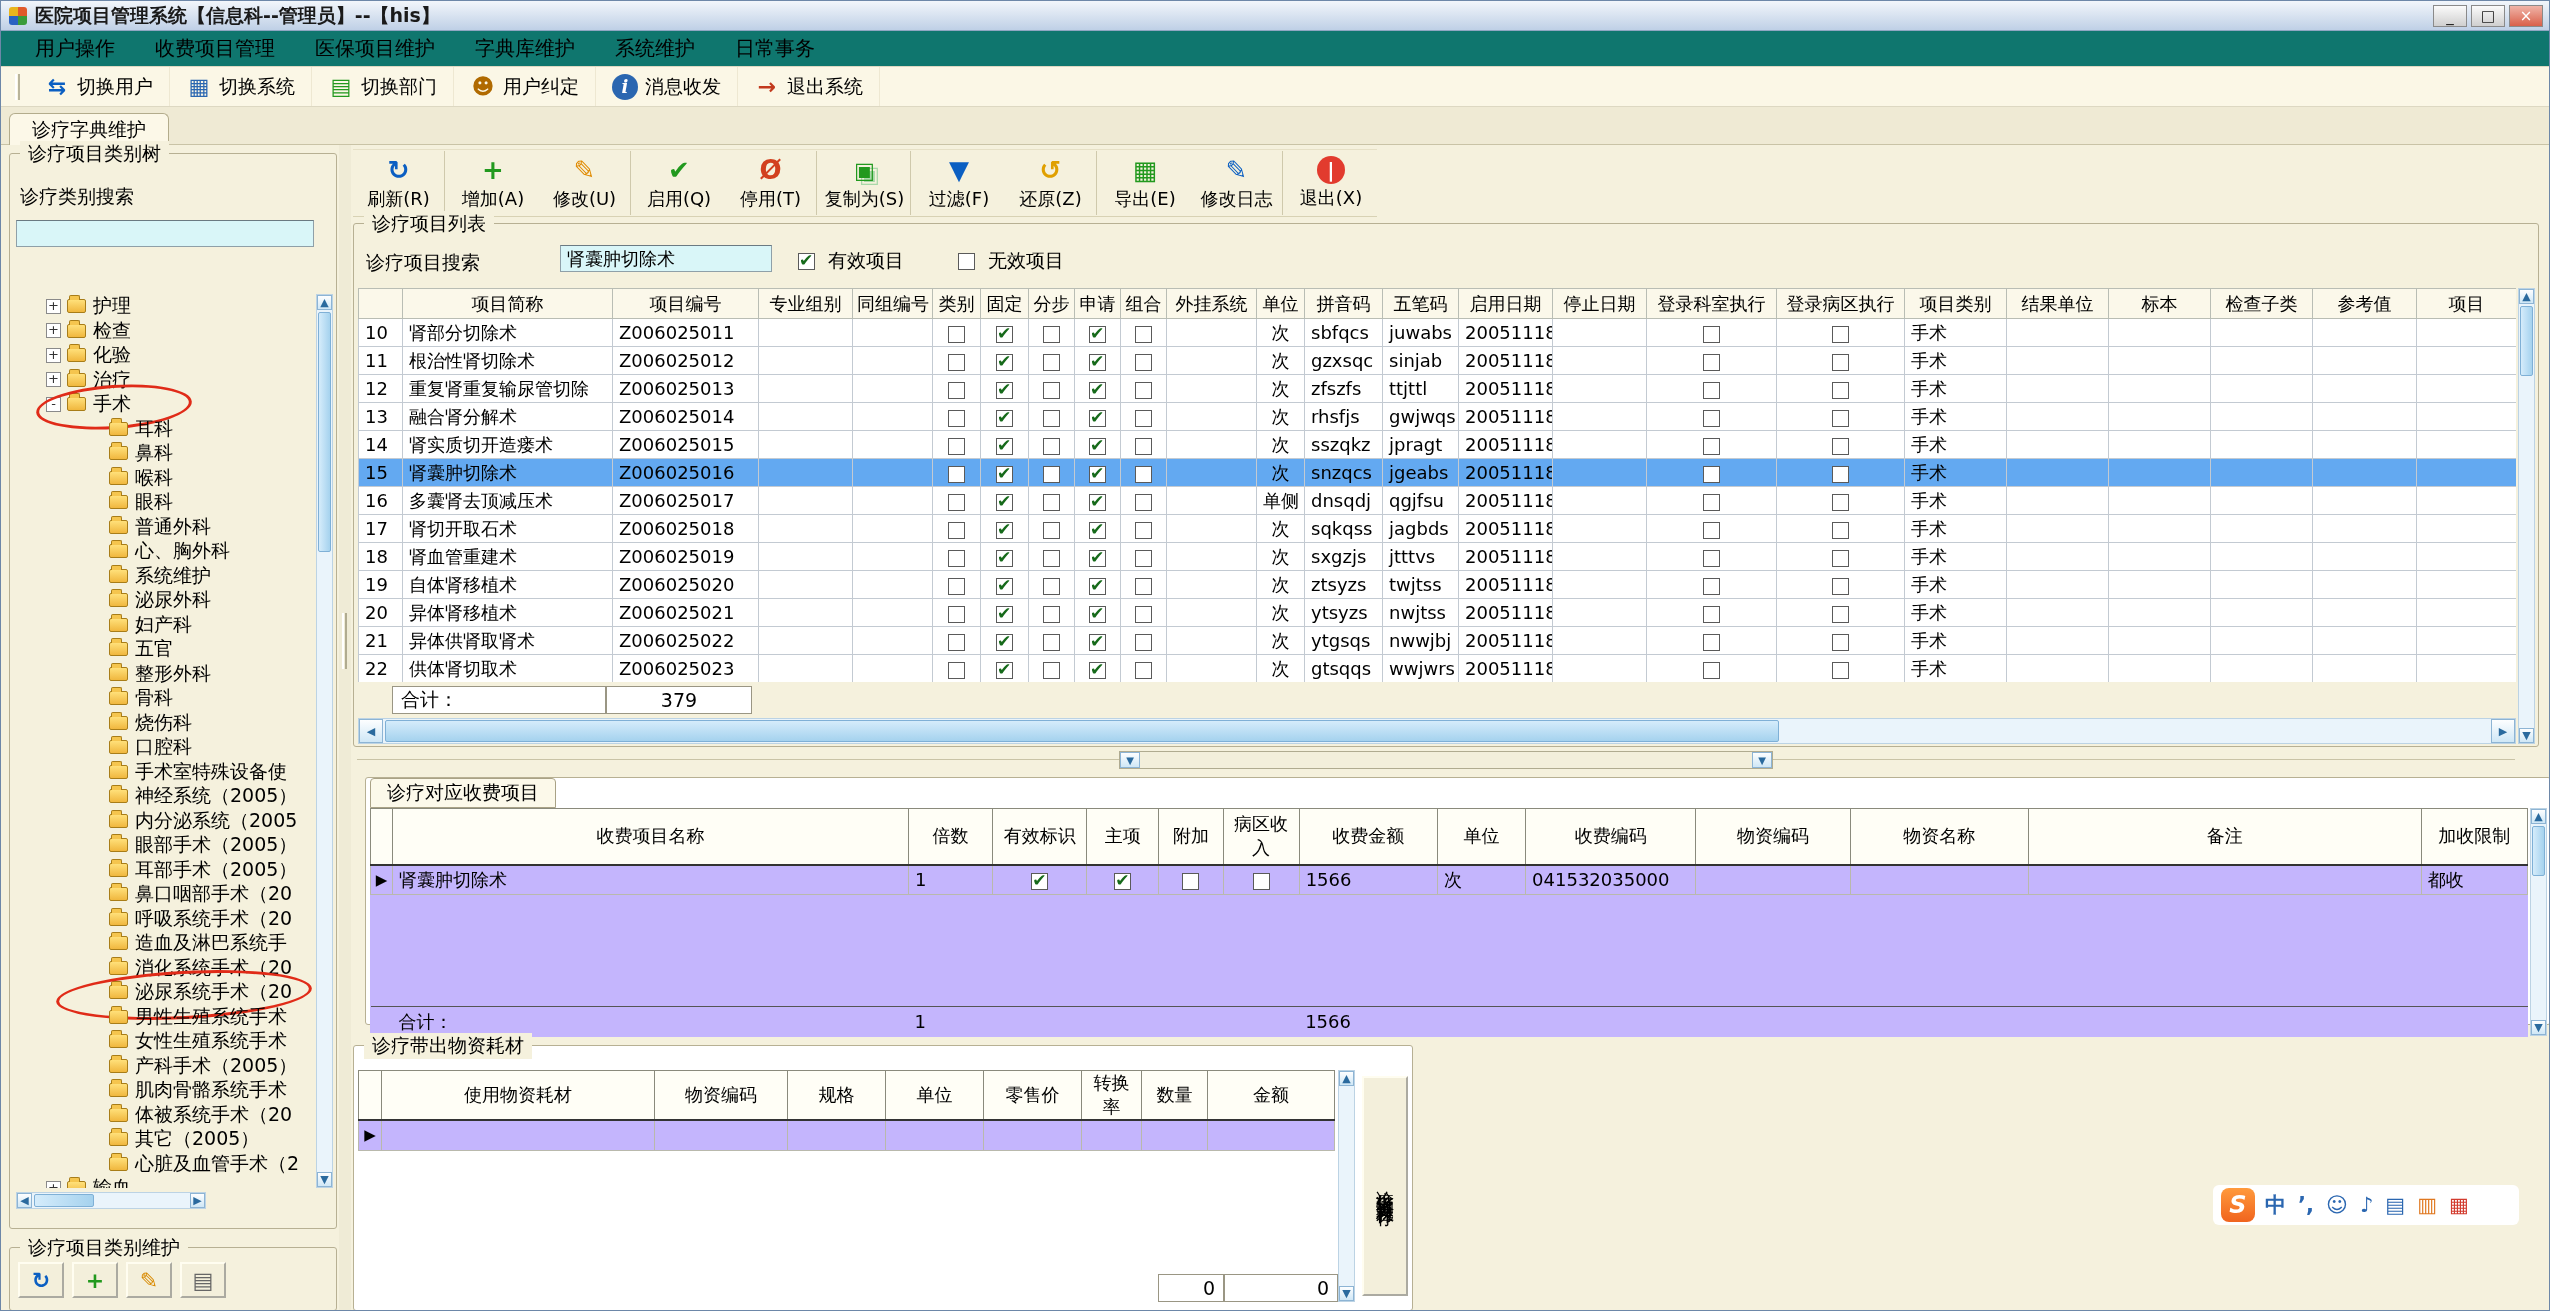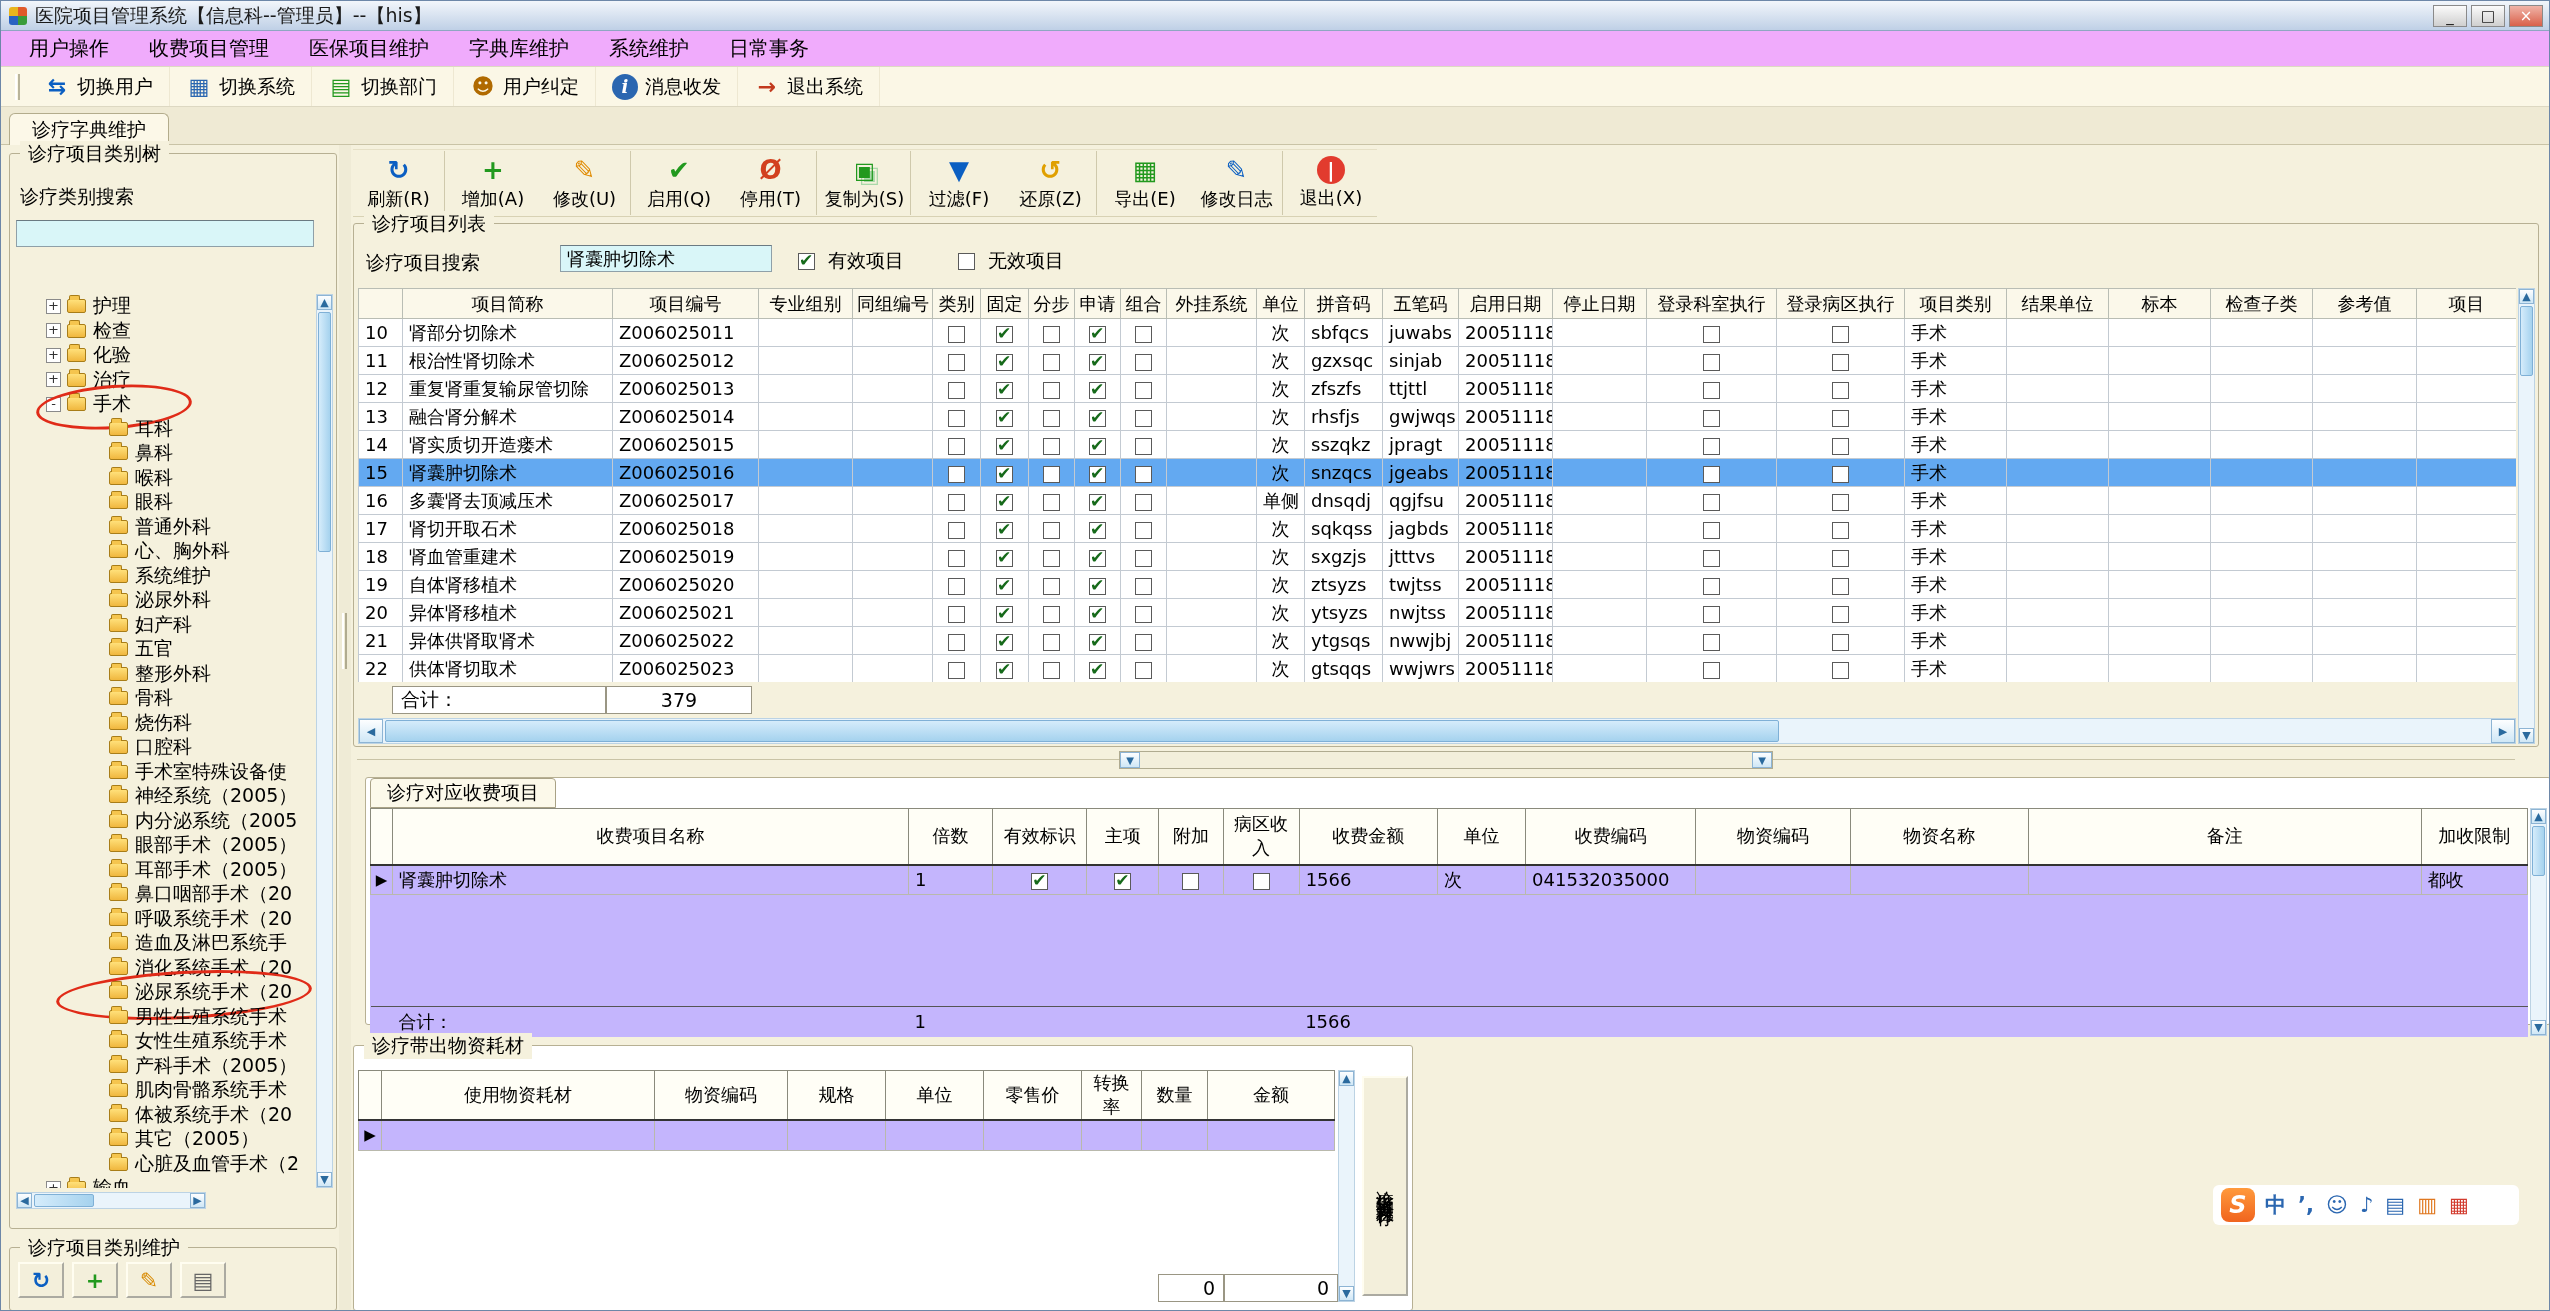--- a/index.html
+++ b/index.html
@@ -3,25 +3,25 @@
 <meta charset="utf-8">
 <style>
 *{box-sizing:border-box;margin:0;padding:0}
 html,body{background:#d8d4c8}
 body{font-family:"DejaVu Sans","Liberation Sans",sans-serif;color:#000}
 #screen{position:relative;width:2550px;height:1311px;background:#f5f1dd;overflow:hidden;border:1px solid #6d87a8}
 
 
 .titlebar{position:absolute;left:0;top:0;width:2550px;height:30px;background:linear-gradient(#f2f6fb,#bfd0e6);border-bottom:1px solid #8fa6c2;display:flex;align-items:center;padding:0 8px;gap:8px}
 .appicon{width:18px;height:18px;border-radius:3px;background:conic-gradient(#e05a2b 0 25%,#3a9c3a 0 50%,#2a62c2 0 75%,#e8b51e 0)}
-.wtitle{font-size:19px;font-weight:normal;color:#1a1a1a}
+.wtitle{font-size:19px;font-weight:bold;color:#1a1a1a}
 .winbtns{margin-left:auto;display:flex;gap:4px}
 .wbtn{width:34px;height:22px;background:linear-gradient(#fbfbfb,#cfcfcf);border:1px solid #8a8a8a;font-size:15px;display:flex;align-items:center;justify-content:center;color:#222}
 .wbtn.close{background:linear-gradient(#f0b4a8,#d9604a);color:#fff}
-.menubar{position:absolute;left:0;top:30px;width:2550px;height:36px;background:#f0abfc;border-bottom:1px solid #ddd8c2;display:flex;align-items:center;padding-left:8px}
+.menubar{position:absolute;left:0;top:30px;width:2550px;height:36px;background:#0f766e;border-bottom:1px solid #ddd8c2;display:flex;align-items:center;padding-left:14px}
 .menuitem{font-size:20px;padding:0 20px;height:100%;display:flex;align-items:center}
 .toolbar{position:absolute;left:0;top:66px;width:2550px;height:40px;background:#fbf7e6;border-bottom:1px solid #ddd8c2;display:flex;align-items:center;padding-left:6px}
 .grip{width:5px;height:26px;border-left:2px solid #fff;border-right:2px solid #b9b49a;margin:0 8px}
 .tbwrap{display:flex;align-items:center;height:100%}
 .tbitem{display:flex;align-items:center;gap:7px;font-size:19px;padding:0 16px;height:100%;border-right:1px solid #eee8d2}
 .tbic{font-size:22px;font-weight:bold;width:26px;height:26px;display:flex;align-items:center;justify-content:center}
 .tbic.round{border-radius:50%;color:#fff;font-style:italic;font-family:"DejaVu Serif",serif;font-size:18px}
 .tabstrip{position:absolute;left:0;top:106px;width:2550px;height:38px;background:#efead4;border-bottom:1px solid #c9c3a6}
 .tab{position:absolute;left:8px;top:6px;height:32px;min-width:160px;padding:0 18px;background:#fcf8e8;border:1px solid #b3ac8c;border-bottom:none;border-radius:6px 6px 0 0;display:flex;align-items:center;justify-content:center;font-size:19px}
 

